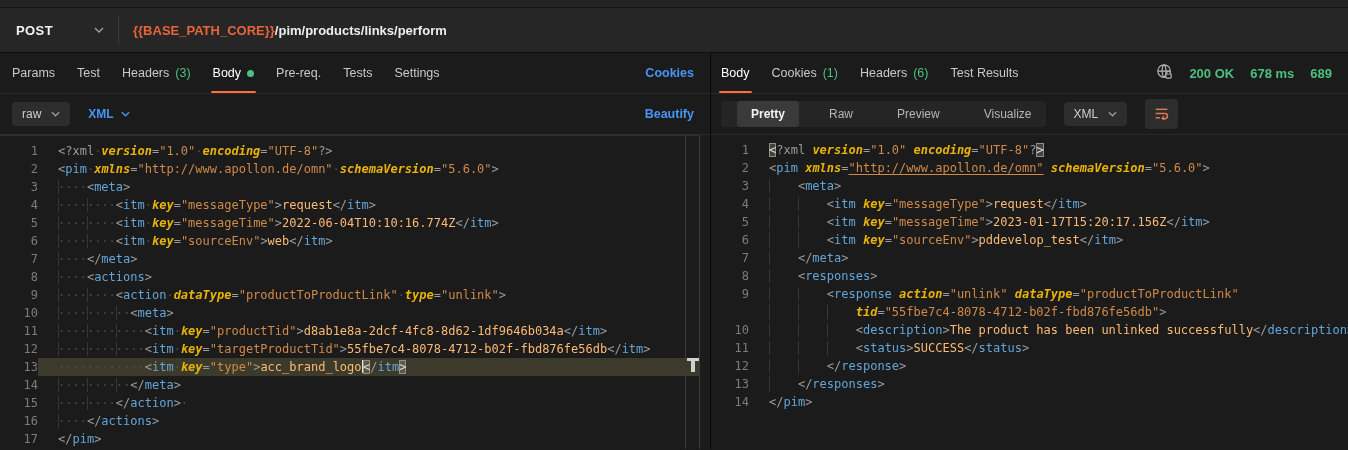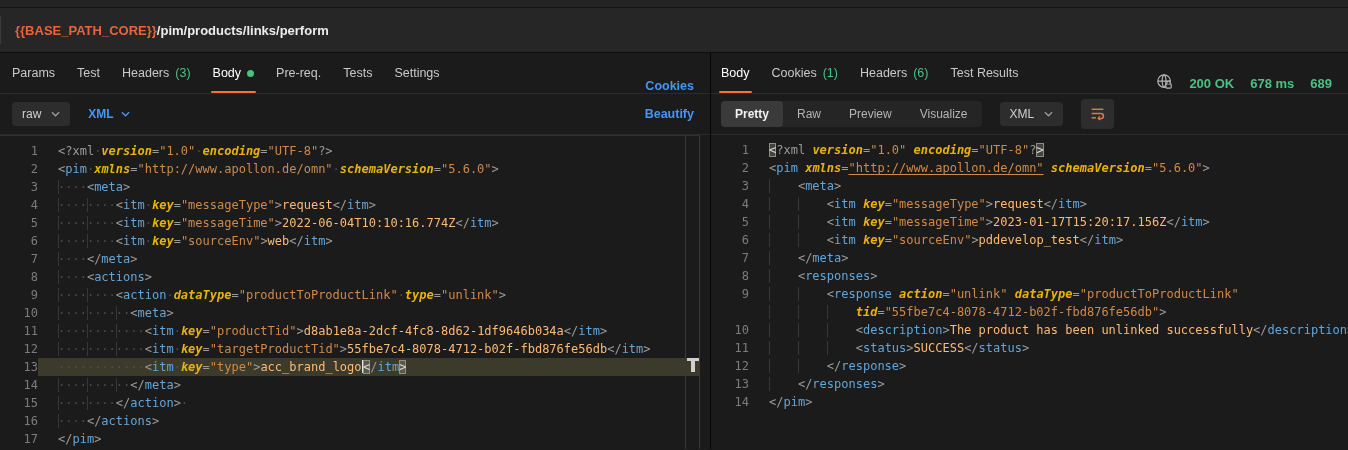--- a/index.html
+++ b/index.html
@@ -16,36 +16,36 @@
   .method-label { font-weight:bold; font-size:13px; color:#f2f2f2; letter-spacing:.4px; }
   .method-divider { width:1px; background:#3a3a3a; margin:8px 0; }
   .url-field { flex:1; display:flex; align-items:center; padding-left:14px; font-size:13px; font-weight:600; white-space:nowrap; overflow:hidden; }
   .url-var { color:#e8643c; }
   .url-path { color:#ededed; }
   .chev { color:#9a9a9a; display:inline-flex; }
   
   .panes { display:flex; height:396px; }
   .pane-left { width:711px; border-right:1px solid #050505; display:flex; flex-direction:column; }
   .pane-right { flex:1; min-width:0; display:flex; flex-direction:column; }
-  .tabs-row { height:40px; flex:none; display:flex; align-items:flex-end; gap:22px; padding:0 16px 0 12px; font-size:12.5px; color:#c9c9c9; }
+  .tabs-row { height:40px; flex:none; display:flex; align-items:center; gap:22px; padding:0 16px 0 12px; font-size:12.5px; color:#c9c9c9; }
   .tab { position:relative; height:100%; display:flex; align-items:center; gap:6px; cursor:pointer; white-space:nowrap; }
   .tab .count { color:#4bc081; }
   .tab.active { color:#ffffff; font-weight:normal; }
   .tab.active::after { content:""; position:absolute; left:-2px; right:-2px; bottom:0; height:2px; background:#ff6c37; border-radius:1px; }
   .dot { width:7px; height:7px; border-radius:50%; background:#4bc081; }
   .link { color:#4795f5; font-weight:600; font-size:12.5px; cursor:pointer; text-decoration:none; }
   .ml-auto { margin-left:auto; }
   .row-divider { height:1px; flex:none; background:#2b2b2b; }
   .subrow { height:40px; flex:none; display:flex; align-items:center; gap:18px; padding:0 16px 0 12px; }
   .pill { background:#2d2d2d; border-radius:4px; display:flex; align-items:center; gap:10px; padding:5px 10px; font-size:12px; color:#cfcfcf; cursor:pointer; }
   .lang-select { display:flex; align-items:center; gap:7px; color:#4795f5; font-weight:600; font-size:12px; cursor:pointer; }
   .lang-select .chev { color:#4795f5; }
   
   .view-group { display:flex; background:#252525; border-radius:4px; }
-  .vbtn { border:none; background:transparent; font-family:inherit; padding:6px 14px; font-size:12px; color:#b5b5b5; cursor:pointer; border-radius:4px; }
+  .vbtn { border:none; background:transparent; font-family:inherit; padding:6px 14px; font-size:12px; color:#b5b5b5; cursor:pointer; border-radius:4px;margin-left:16px; }
   .vbtn.active { background:#3a3a3a; color:#f2f2f2; font-weight:600; }
   .icon-pill { padding:5px 8px; }
   .status-cluster { margin-left:auto; display:flex; align-items:center; gap:16px; font-size:13px; font-weight:600; color:#4bc081; white-space:nowrap; }
   .status-cluster svg { color:#b5b5b5; }
   
   .editor { flex:1; position:relative; padding-top:6px; overflow:hidden; }
   .editor.bordered { margin-right:10px; border-right:1px solid #3a3a3a; border-top:1px solid #2f2f2f; }
   .code { font-family:"DejaVu Sans Mono", monospace; font-size:12px; }
   .cl { display:flex; height:18px; line-height:18px; white-space:pre; }
   .ln { flex:none; width:38px; text-align:right; color:#7c7c7c; }
@@ -65,20 +65,28 @@
   .cursor-marker { position:absolute; top:222px; left:1px; width:12px; }
   .cursor-marker .bar { height:3px; background:#d0d0d0; }
   .cursor-marker .stem { width:4px; height:11px; margin:0 auto; background:#d0d0d0; }
 </style>
 </head>
 <body>
 
 <div class="top-strip"></div>
 
 <div class="topbar">
+  <div class="method-select">
+    <span class="method-label">POST</span>
+    <span class="chev">
+      <svg width="10" height="6" viewBox="0 0 10 6">
+          <path d="M1 1l4 4 4-4" fill="none" stroke="currentColor" stroke-width="1.5"></path>
+        </svg>
+    </span>
+  </div>
   <div class="method-divider"></div>
   <div class="url-field">
     <span class="url-var">{{BASE_PATH_CORE}}</span>
       <span class="url-path">/pim/products/links/perform</span>
   </div>
 </div>
 
 <div class="panes">
 
   <div class="pane-left">

